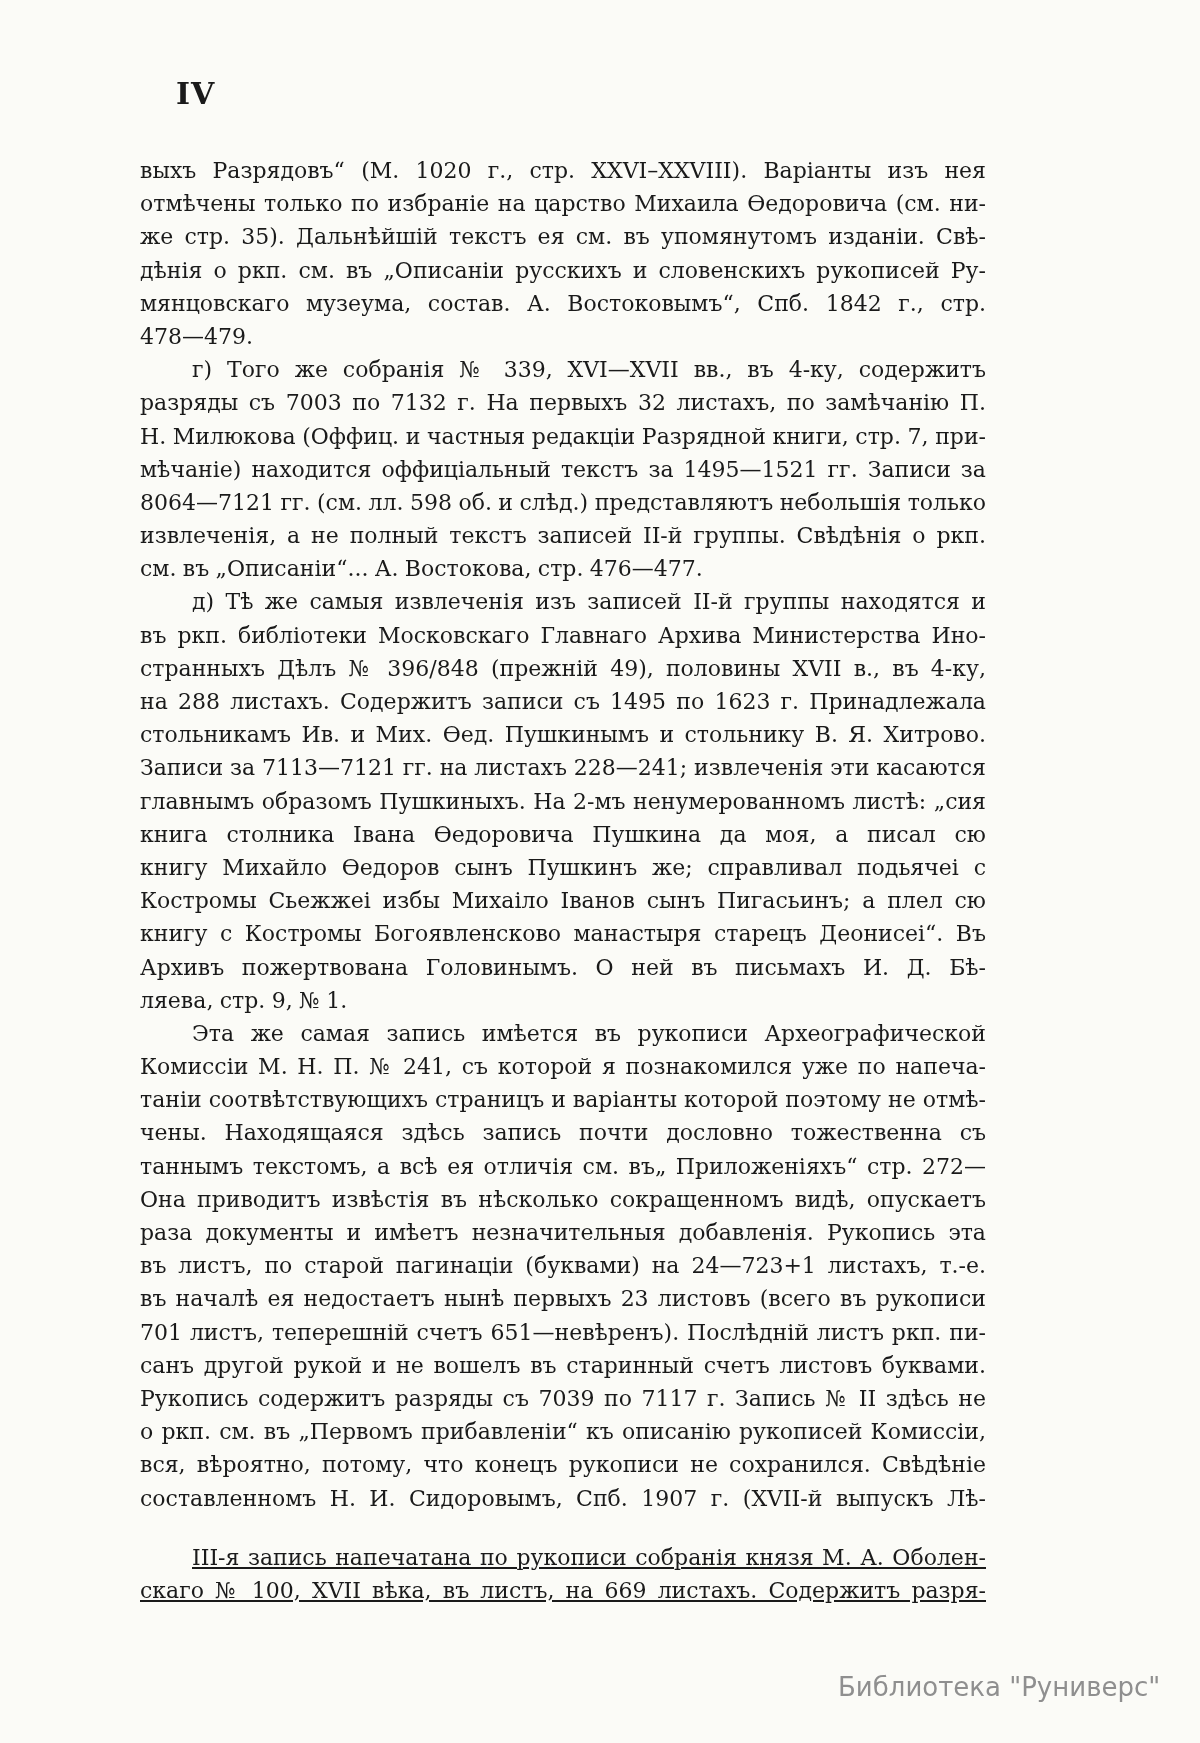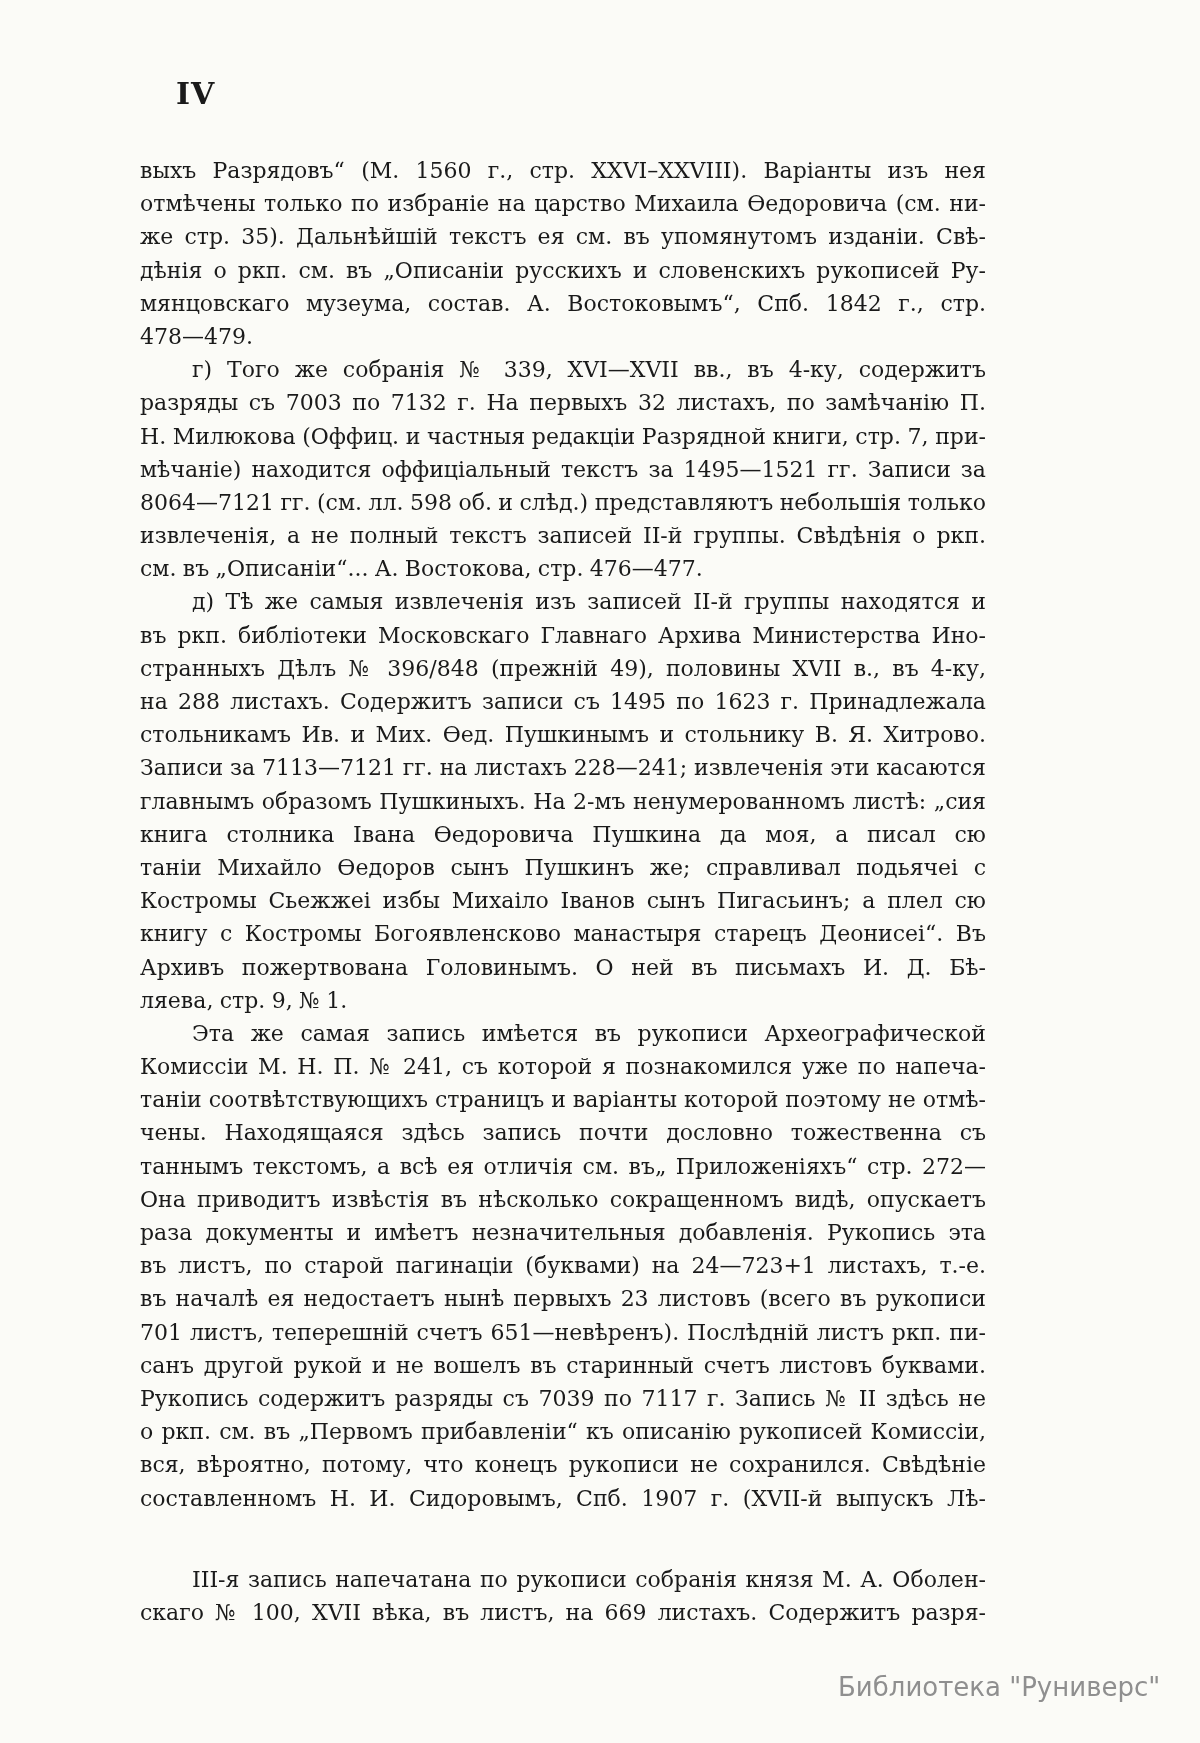--- a/index.html
+++ b/index.html
@@ -17,21 +17,21 @@
     font-size: 30px;
     letter-spacing: 1px;
     font-weight: bold;
   }
   .text-block {
     position: absolute;
     left: 140px; top: 154px;
     width: 846px;
   }
   .paragraph { margin: 0; }
-  .paragraph.section-break { margin-top: 48px; }
+  .paragraph.section-break { margin-top: 26px; text-decoration: underline; }
   .line {
     font-size: 22px;
     line-height: 33.2px;
     height: 33.2px;
     text-align: justify;
     text-align-last: justify;
     word-spacing: -0.6px;
     white-space: normal;
     overflow: hidden;
   }
@@ -45,21 +45,21 @@
     color: #8f8f8f;
   }
 </style>
 </head>
 <body>
 
 <div class="page-number">IV</div>
 
 <div class="text-block">
     <div class="paragraph">
-      <div class="line">выхъ Разрядовъ“ (М. 1560 г., стр. XXVI–XXVIII). Варіанты изъ нея</div>
+      <div class="line">выхъ Разрядовъ“ (М. 1020 г., стр. XXVI–XXVIII). Варіанты изъ нея</div>
       <div class="line">отмѣчены только по избраніе на царство Михаила Ѳедоровича (см. ни-</div>
       <div class="line">же стр. 35). Дальнѣйшій текстъ ея см. въ упомянутомъ изданіи. Свѣ-</div>
       <div class="line">дѣнія о ркп. см. въ „Описаніи русскихъ и словенскихъ рукописей Ру-</div>
       <div class="line">мянцовскаго музеума, состав. А. Востоковымъ“, Спб. 1842 г., стр.</div>
       <div class="line no-justify">478—479.</div>
     </div>
     <div class="paragraph">
       <div class="line indent">г) Того же собранія № 339, XVI—XVII вв., въ 4-ку, содержитъ</div>
       <div class="line">разряды съ 7003 по 7132 г. На первыхъ 32 листахъ, по замѣчанію П.</div>
       <div class="line">Н. Милюкова (Оффиц. и частныя редакціи Разрядной книги, стр. 7, при-</div>
@@ -70,21 +70,21 @@
     </div>
     <div class="paragraph">
       <div class="line indent">д) Тѣ же самыя извлеченія изъ записей II-й группы находятся и</div>
       <div class="line">въ ркп. библіотеки Московскаго Главнаго Архива Министерства Ино-</div>
       <div class="line">странныхъ Дѣлъ № 396/848 (прежній 49), половины XVII в., въ 4-ку,</div>
       <div class="line">на 288 листахъ. Содержитъ записи съ 1495 по 1623 г. Принадлежала</div>
       <div class="line">стольникамъ Ив. и Мих. Ѳед. Пушкинымъ и стольнику В. Я. Хитрово.</div>
       <div class="line">Записи за 7113—7121 гг. на листахъ 228—241; извлеченія эти касаются</div>
       <div class="line">главнымъ образомъ Пушкиныхъ. На 2-мъ ненумерованномъ листѣ: „сия</div>
       <div class="line">книга столника Івана Ѳедоровича Пушкина да моя, а писал сю</div>
-      <div class="line">таніи Михайло Ѳедоров сынъ Пушкинъ же; справливал подьячеі с</div>
+      <div class="line">книгу Михайло Ѳедоров сынъ Пушкинъ же; справливал подьячеі с</div>
       <div class="line">Костромы Сьежжеі избы Михаіло Іванов сынъ Пигасьинъ; а плел сю</div>
       <div class="line">книгу с Костромы Богоявленсково манастыря старецъ Деонисеі“. Въ</div>
       <div class="line">Архивъ пожертвована Головинымъ. О ней въ письмахъ И. Д. Бѣ-</div>
       <div class="line no-justify">ляева, стр. 9, № 1.</div>
     </div>
     <div class="paragraph">
       <div class="line indent">Эта же самая запись имѣется въ рукописи Археографической</div>
       <div class="line">Комиссіи М. Н. П. № 241, съ которой я познакомился уже по напеча-</div>
       <div class="line">таніи соотвѣтствующихъ страницъ и варіанты которой поэтому не отмѣ-</div>
       <div class="line">чены. Находящаяся здѣсь запись почти дословно тожественна съ напеча-</div>

